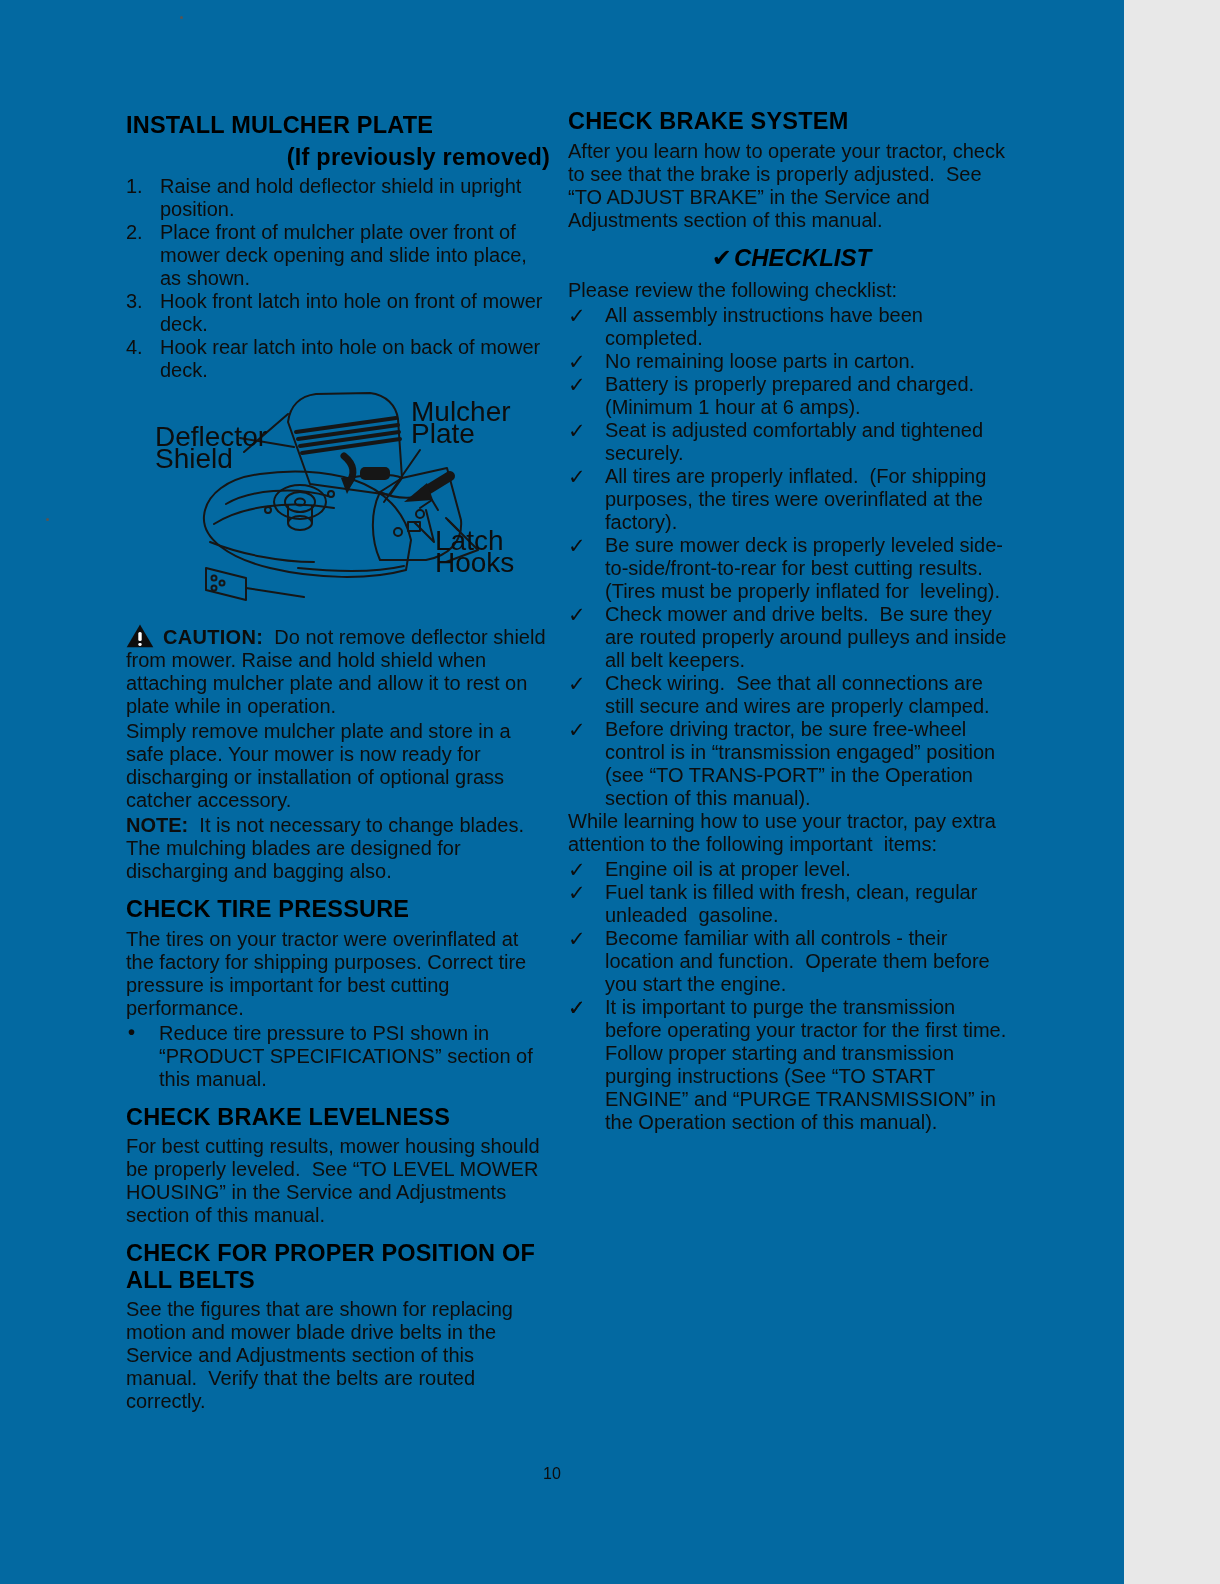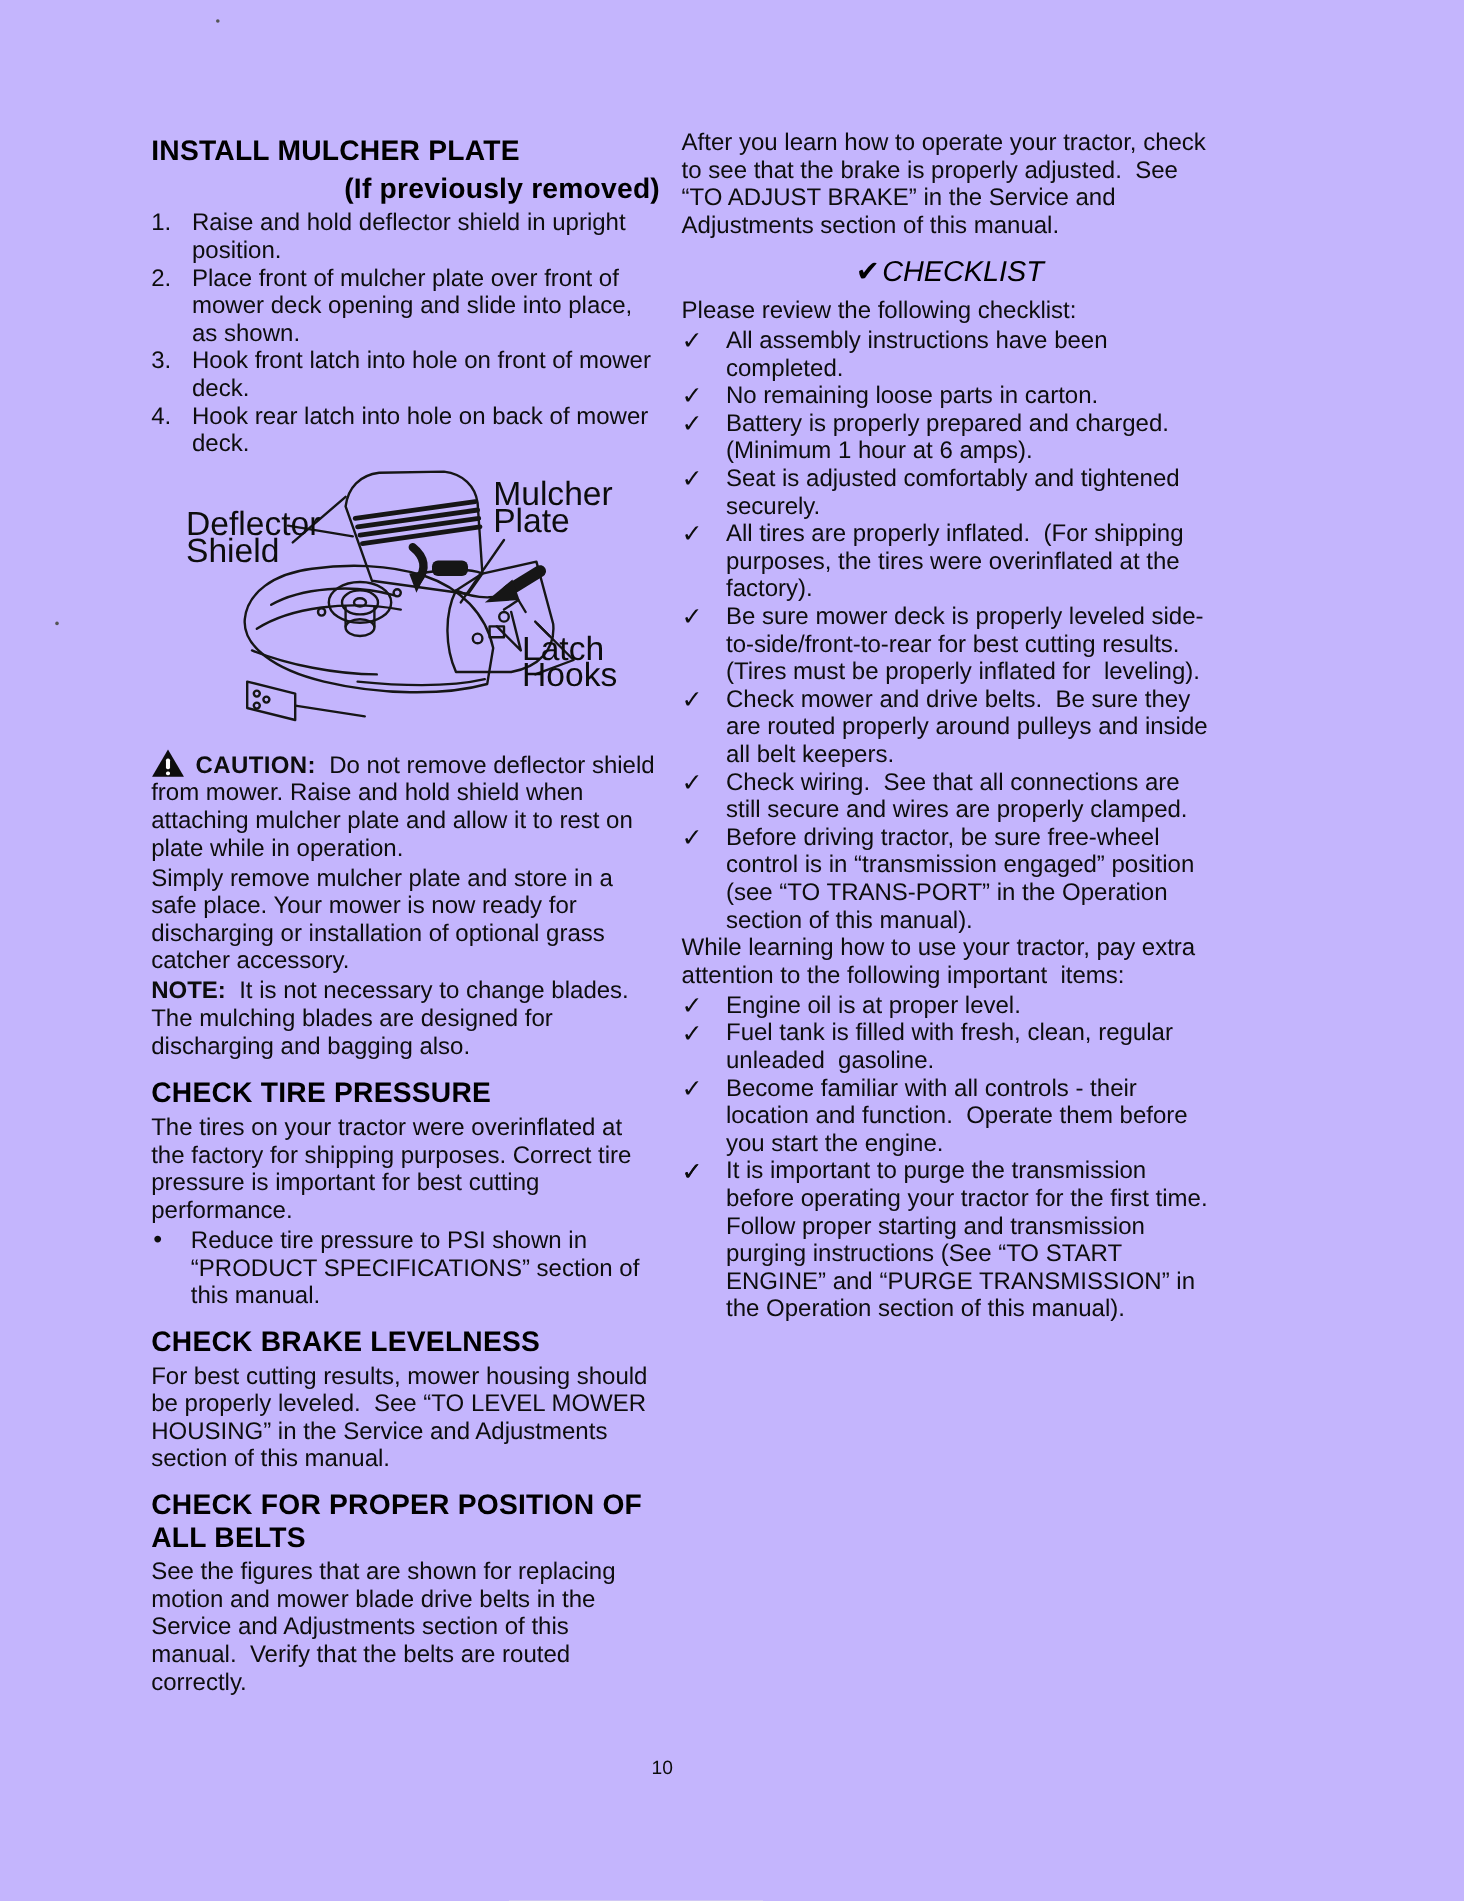--- a/index.html
+++ b/index.html
@@ -1,17 +1,17 @@
 <!DOCTYPE html>
 <html><head>
 <meta charset="utf-8">
 <style>
   html,body { margin:0; padding:0; background:#e8e8e8; }
   .page {
-    position:relative; width:1220px; height:1584px; background:#c4b5fd;
+    position:relative; width:1124px; height:1584px; background:#0369a1;
     font-family:"Liberation Sans","DejaVu Sans",sans-serif;
     color:#0d0d0d; overflow:hidden;
   }
   .col { position:absolute; }
   .col-left  { left:126px; top:112px; width:424px; }
   .col-right { left:568px; top:108px; width:447px; }
 
   h3 {
     margin:13px 0 5px 0; font-size:23.5px; line-height:26.5px;
     font-weight:700; color:#000; letter-spacing:0.2px;
@@ -31,21 +31,21 @@
   ul.chklist .tick { position:absolute; left:0; top:0; font-weight:700; font-size:21px; }
 
   .caution { margin-top:8px; }
   .caution b { letter-spacing:0.3px;text-align:right; }
   .warn-svg { display:inline-block; vertical-align:-4px; margin-right:9px; }
 
   .diagram { position:relative; width:372px; height:226px; margin:8px 0 6px 22px; }
   .diagram svg { position:absolute; left:0; top:0; }
   .fig-label { position:absolute; font-weight:400; font-size:28px; line-height:22px; }
 
-  .chk-head { text-align:center; margin:12px 0 7px 0; font-size:24px; font-weight:400; font-style:italic; color:#000; }
+  .chk-head { text-align:center; margin:12px 0 7px 0; font-size:24px; font-weight:700; font-style:italic; color:#000; }
   .chk-head .chk-glyph { font-style:normal; margin-right:2px; }
 
   .pageno { position:absolute; left:543px; top:1461px; font-size:16px; line-height:26px; }
   .speck { position:absolute; background:#555; border-radius:50%; }
 </style>
 </head>
 <body>
 
 <div class="page">
 
@@ -167,20 +167,21 @@
 
     <section>
       <h3>CHECK FOR PROPER POSITION OF ALL BELTS</h3>
       <p class="pre">See the figures that are shown for replacing motion and mower blade drive belts in the Service and Adjustments section of this manual.  Verify that the belts are routed correctly.</p>
     </section>
   </main>
 
   <aside class="col col-right">
 
     <section>
+      <h3 class="first">CHECK BRAKE SYSTEM</h3>
       <p class="pre">After you learn how to operate your tractor, check to see that the brake is properly adjusted.  See “TO ADJUST BRAKE” in the Service and Adjustments section of this manual.</p>
     </section>
 
     <section>
       <div class="chk-head">
         <span class="chk-glyph">✔</span><span>CHECKLIST</span>
       </div>
       <p class="pre">Please review the following checklist:</p>
 
       <ul class="chklist">

